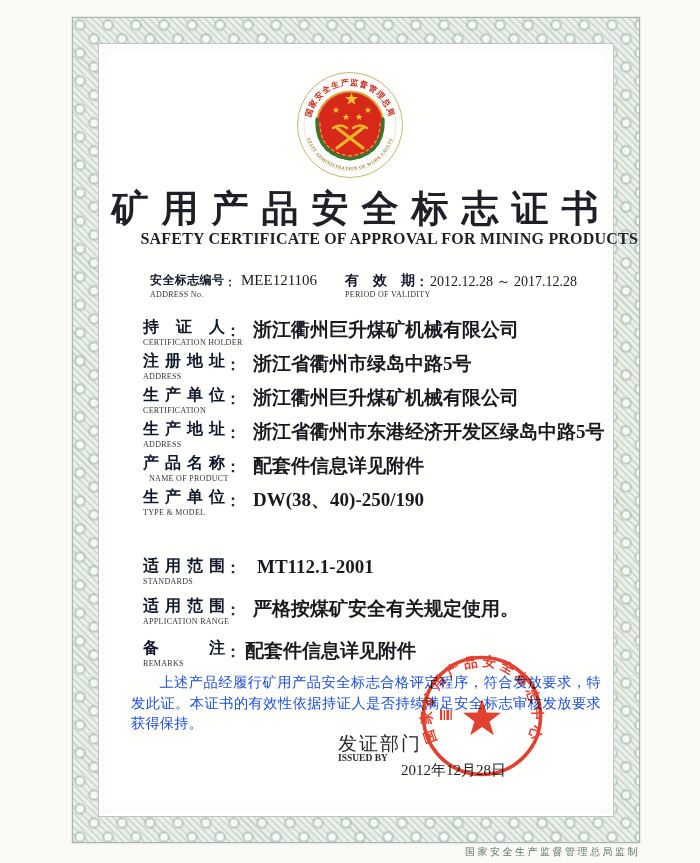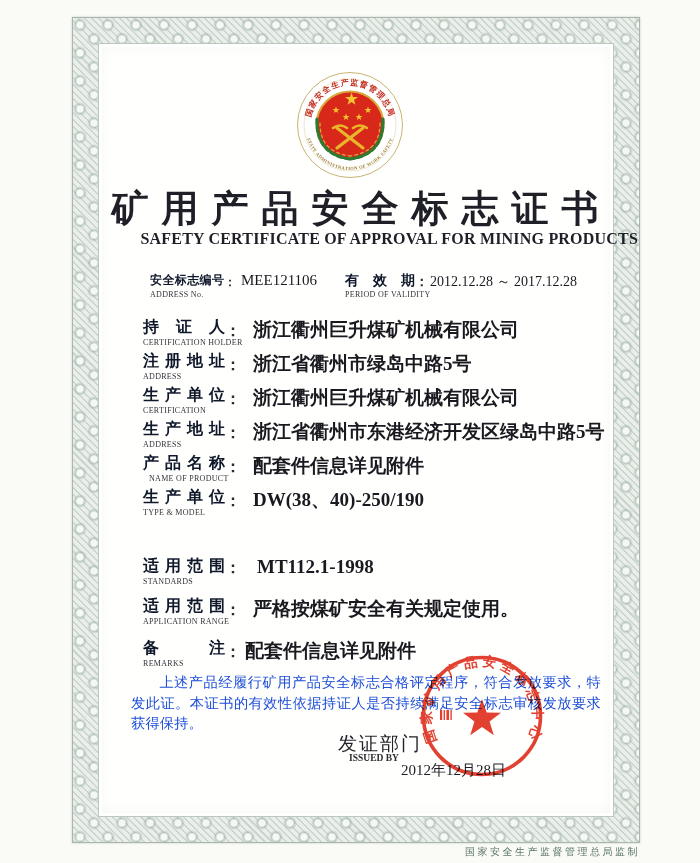--- a/index.html
+++ b/index.html
@@ -40,21 +40,21 @@
   .sub-en{position:absolute;font-family:"Liberation Serif","DejaVu Serif",serif;
           font-size:8px;letter-spacing:.3px;color:#33333b;white-space:nowrap;}
   .val{color:#191920;white-space:nowrap;}
   .rowA-lab{font-size:12px;}
   .row-lab{font-size:16px;}
   .row-val{font-size:19px;font-weight:bold;}
   
   .statement{left:131px;top:672px;width:470px;font-size:14.2px;line-height:20.5px;
              text-align:justify;text-indent:2em;color:#1d4ed8;letter-spacing:.2px;}
   .issued-cn{left:338px;top:731px;font-size:19px;font-weight:normal;letter-spacing:2px;}
-  .issued-en{left:338px;top:753px;width:72px;text-align:center;font-size:9.5px;font-weight:bold;color:#2a2a32;}
+  .issued-en{left:338px;top:753px;width:72px;text-align:left;font-size:9.5px;font-weight:bold;color:#2a2a32;}
   .issue-date{left:401px;top:761px;font-size:15px;color:#1c1c24;}
   
   .stamp{left:419px;top:653px;width:126px;height:126px;opacity:.92;mix-blend-mode:multiply;}
   
   .footer-note{top:845px;right:60px;font-size:10px;letter-spacing:2.5px;color:#5b7766;}
 </style>
 </head>
 <body>
 
 <div class="frame">
@@ -148,21 +148,21 @@
   <div class="sub-en" style="left:149px;top:474px;">NAME OF PRODUCT</div>
 
   <div class="abs" style="left:143px;top:487px;">
     <span class="cnlab row-lab" style="width:82px;">生产单位</span><span class="colon row-lab">：</span>
     <span class="val row-val" style="margin-left:8px;">DW(38、40)-250/190</span>
   </div>
   <div class="sub-en" style="left:143px;top:508px;">TYPE &amp; MODEL</div>
 
   <div class="abs" style="left:143px;top:556px;">
     <span class="cnlab row-lab" style="width:82px;">适用范围</span><span class="colon row-lab">：</span>
-    <span class="val row-val" style="margin-left:12px;">MT112.1-1998</span>
+    <span class="val row-val" style="margin-left:12px;">MT112.1-2001</span>
   </div>
   <div class="sub-en" style="left:143px;top:577px;">STANDARDS</div>
 
   <div class="abs" style="left:143px;top:596px;">
     <span class="cnlab row-lab" style="width:82px;">适用范围</span><span class="colon row-lab">：</span>
     <span class="val row-val" style="margin-left:8px;">严格按煤矿安全有关规定使用。</span>
   </div>
   <div class="sub-en" style="left:143px;top:617px;">APPLICATION RANGE</div>
 
   <div class="abs" style="left:143px;top:638px;">

